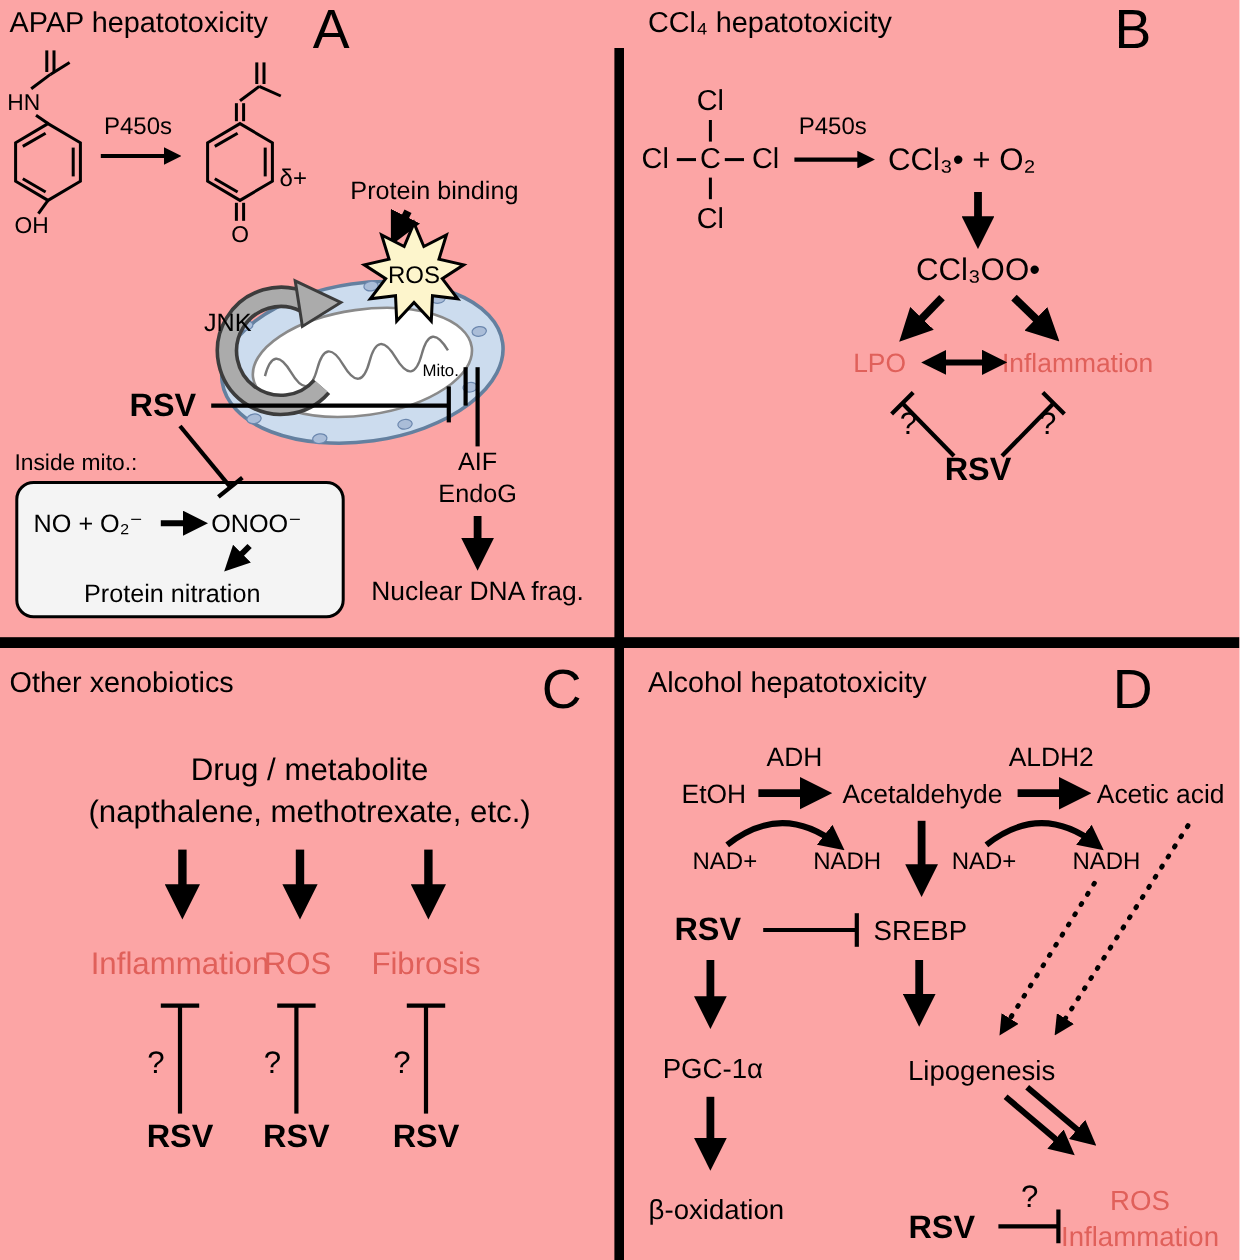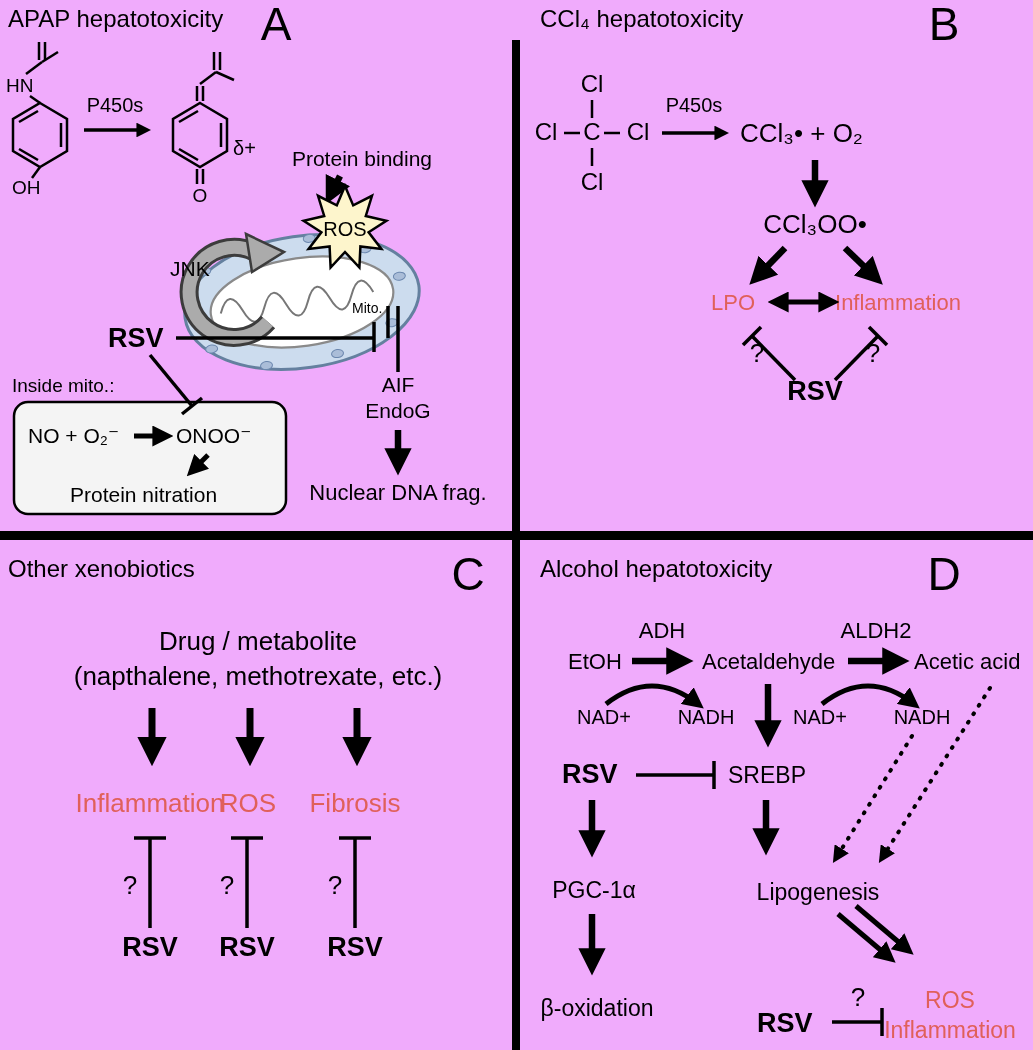--- a/index.html
+++ b/index.html
@@ -1,16 +1,16 @@
 <!DOCTYPE html>
 <html style="--red: #e0605a; --star-fill: #fdf5cc; --mito-fill: #ccdcee; --mito-stroke: #64809f; --gray-arrow: #ababab; --box-fill: #f4f4f4;"><head>
 <meta charset="utf-8">
 <style>
   html,body{margin:0;padding:0;background:#fff;}
-  .page{width:1033px;height:1050px;position:relative;background:#f0abfc;overflow:hidden;}
+  .page{width:1033px;height:1050px;position:relative;background:#fca5a5;overflow:hidden;}
   svg{display:block;}
   text{font-family:"Liberation Sans","DejaVu Sans",sans-serif;fill:#000;}
   .title{font-size:24px;font-weight:500;}
   .letter{font-size:46px;font-weight:400;}
   .f14{font-size:14px;}
   .f19{font-size:19px;}
   .f20{font-size:20px;}
   .f21{font-size:21px;}
   .f22{font-size:22px;}
   .f23{font-size:23px;}

